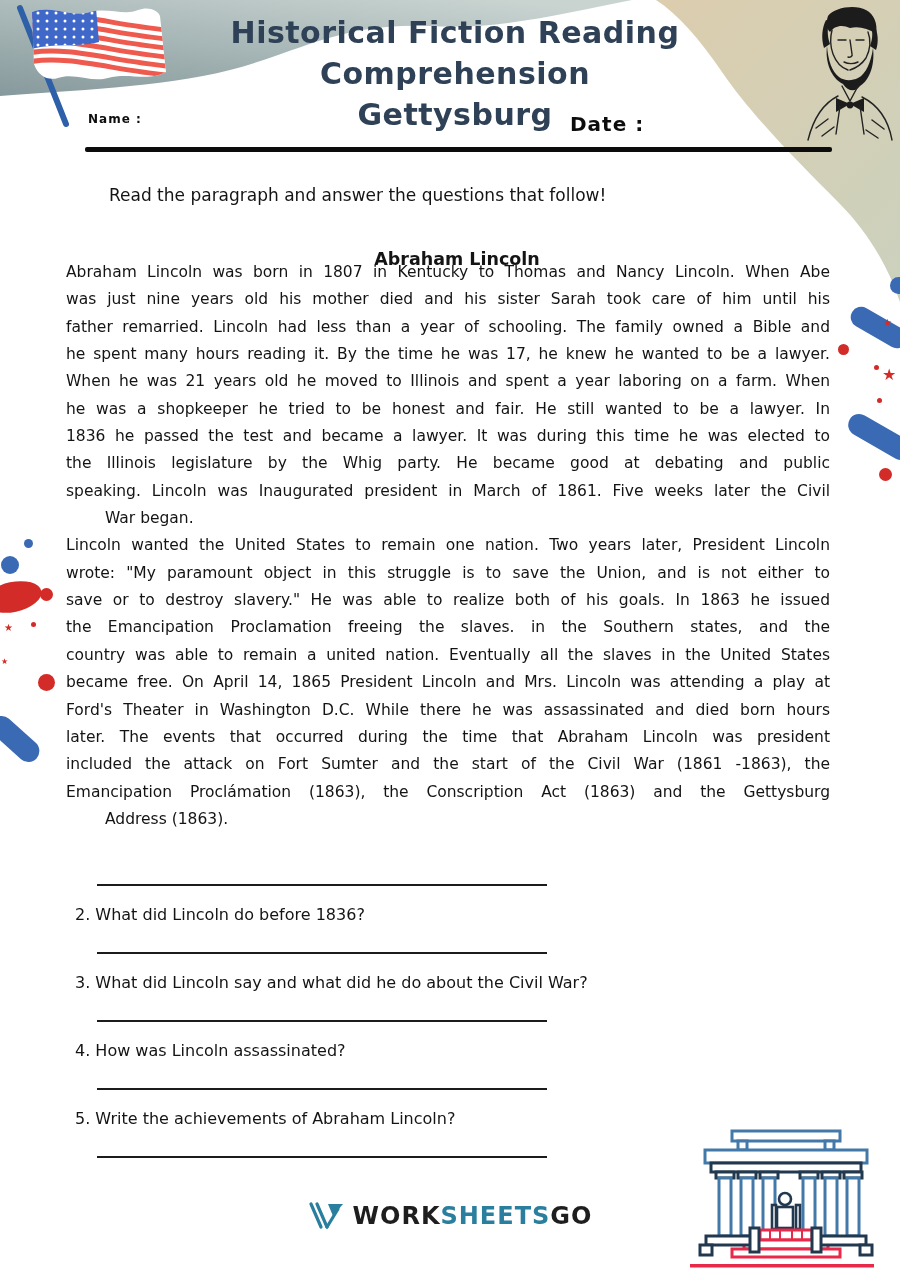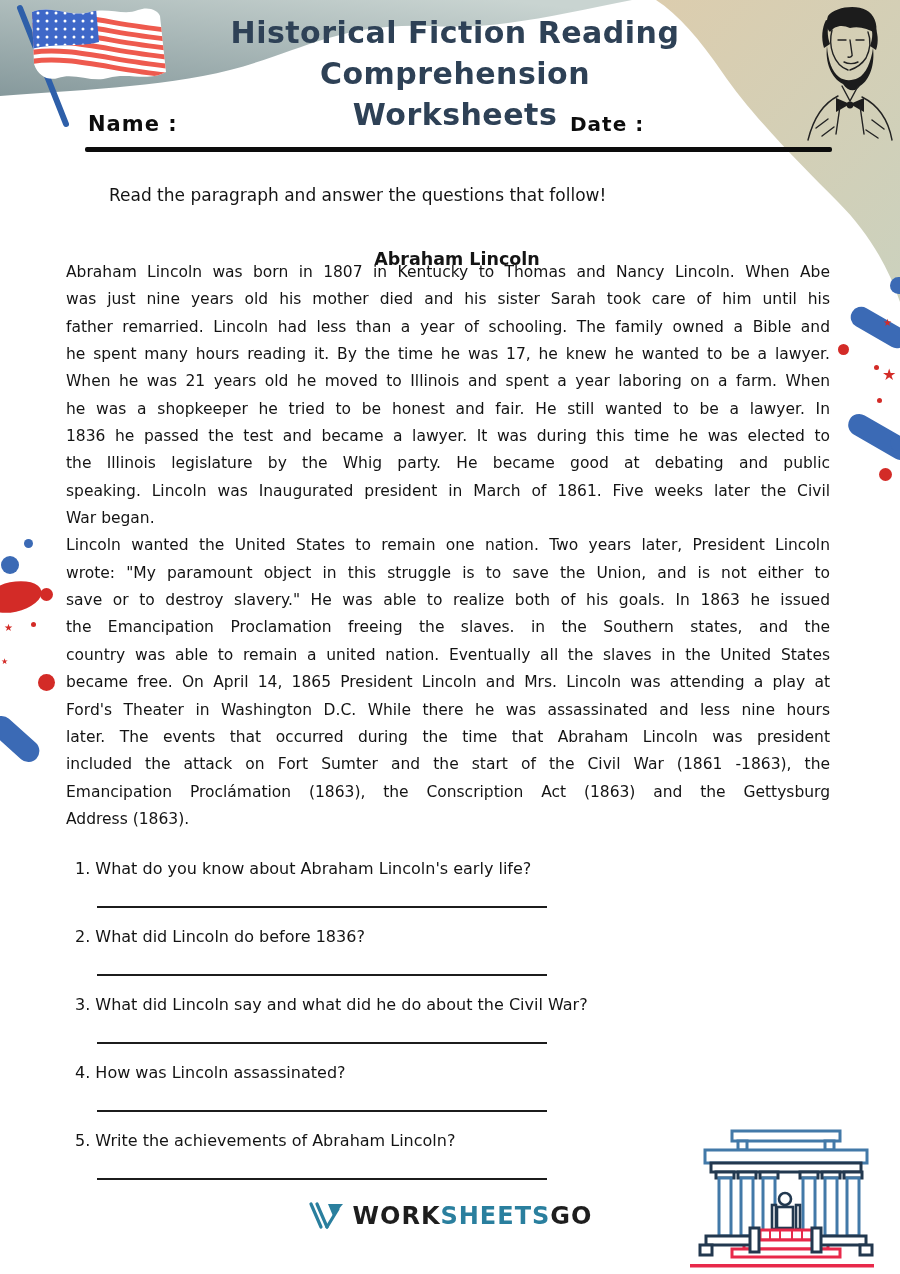--- a/index.html
+++ b/index.html
@@ -4,28 +4,28 @@
 <style>
   html,body{margin:0;padding:0;background:#ffffff;}
   .page{position:relative;width:900px;height:1274px;background:#fff;overflow:hidden;
         font-family:"DejaVu Sans","Liberation Sans",sans-serif;color:var(--c-text,#141414);padding-left:38px;}
   .header-bg{position:absolute;left:0;top:0;}
   .flag{position:absolute;left:8px;top:2px;}
   .portrait{position:absolute;left:798px;top:2px;}
   .title{position:absolute;left:100px;top:12px;width:710px;text-align:center;
          font-weight:bold;font-size:30px;line-height:41px;letter-spacing:.5px;
          color:var(--c-title,#2e4156);}
-  .name-label{position:absolute;left:88px;top:112px;font-size:21px;font-weight:bold;letter-spacing:1px;color:#0d0d0d;}
+  .name-label{position:absolute;left:88px;top:112px;font-size:12px;font-weight:bold;letter-spacing:1px;color:#0d0d0d;}
   .date-label{position:absolute;left:570px;top:112px;font-size:20px;font-weight:bold;letter-spacing:1px;color:#0d0d0d;}
   .rule{position:absolute;left:85px;top:147px;width:747px;height:5px;background:#0c0c0c;border-radius:2px;}
   .instruction{position:absolute;left:109px;top:185px;font-size:17px;}
   .passage-title{position:absolute;left:75px;top:229px;width:764px;text-align:center;font-weight:bold;font-size:17.5px;margin-top:20px;}
   .passage-body{position:absolute;left:66px;top:259px;width:764px;font-size:15.5px;}
   .pline{line-height:27.35px;text-align:justify;text-align-last:justify;white-space:normal;}
-  .pline.last{text-align:justify;text-align-last:left;}
+  .pline.last{text-align:justify;text-align-last:left;margin-left:39px;}
   .questions{position:absolute;left:75px;top:858px;width:560px;}
   .qtext{font-size:16px;line-height:22px;}
   .answer-line{width:450px;height:0;border-bottom:2px solid #1c1c1c;margin:26px 0 18px 22px;}
   .footer{position:absolute;left:0;top:1200px;width:900px;display:flex;align-items:center;justify-content:center;gap:9px;}
   .logo-text{font-size:24px;font-weight:bold;letter-spacing:1px;color:var(--c-logoblack,#1e1e1e);text-align:right;}
   .logo-text .lt{color:var(--c-teal,#2a7f9e);}
   .memorial{position:absolute;left:688px;top:1126px;}
   .dot{position:absolute;border-radius:50%;}
   .dot.red{background:var(--c-red,#d32b27);}
   .dot.blue{background:var(--c-blue,#3b6ab5);}
@@ -103,21 +103,21 @@
         <path d="M62,104 L66,132"></path>
       <path d="M18,126 l12,-9"></path>
         <path d="M24,134 l12,-9"></path>
       <path d="M74,118 l12,9"></path>
         <path d="M68,128 l12,8"></path>
     </g>
   </svg>
 
   <div class="title">
     <div>Historical Fiction Reading Comprehension</div>
-    <div>Worksheets</div>
+    <div>Gettysburg</div>
   </div>
   <div class="name-label">Name :</div>
   <div class="date-label">Date :</div>
   <div class="rule"></div>
 
   <div class="instruction">Read the paragraph and answer the questions that follow!</div>
   <div class="passage-title">Abraham Lincoln</div>
   <div class="passage-body" id="passage-body">
       <div>
         <div class="pline">Abraham Lincoln was born in 1807 in Kentucky to Thomas and Nancy Lincoln. When Abe</div>
@@ -131,31 +131,30 @@
         <div class="pline">speaking. Lincoln was Inaugurated president in March of 1861. Five weeks later the Civil</div>
         <div class="pline last">War began.</div>
       </div>
       <div>
         <div class="pline">Lincoln wanted the United States to remain one nation. Two years later, President Lincoln</div>
         <div class="pline">wrote: "My paramount object in this struggle is to save the Union, and is not either to</div>
         <div class="pline">save or to destroy slavery." He was able to realize both of his goals. In 1863 he issued</div>
         <div class="pline">the Emancipation Proclamation freeing the slaves. in the Southern states, and the</div>
         <div class="pline">country was able to remain a united nation. Eventually all the slaves in the United States</div>
         <div class="pline">became free. On April 14, 1865 President Lincoln and Mrs. Lincoln was attending a play at</div>
-        <div class="pline">Ford's Theater in Washington D.C. While there he was assassinated and less nine hours</div>
+        <div class="pline">Ford's Theater in Washington D.C. While there he was assassinated and died born hours</div>
         <div class="pline">later. The events that occurred during the time that Abraham Lincoln was president</div>
         <div class="pline">included the attack on Fort Sumter and the start of the Civil War (1861 -1863), the</div>
         <div class="pline">Emancipation Proclámation (1863), the Conscription Act (1863) and the Gettysburg</div>
         <div class="pline last">Address (1863).</div>
       </div>
     </div>
 
   <div class="questions" id="questions">
       <div class="qblock">
-        <div class="qtext">1. What do you know about Abraham Lincoln's early life?</div>
         <div class="answer-line"></div>
       </div>
       <div class="qblock">
         <div class="qtext">2. What did Lincoln do before 1836?</div>
         <div class="answer-line"></div>
       </div>
       <div class="qblock">
         <div class="qtext">3. What did Lincoln say and what did he do about the Civil War?</div>
         <div class="answer-line"></div>
       </div>

